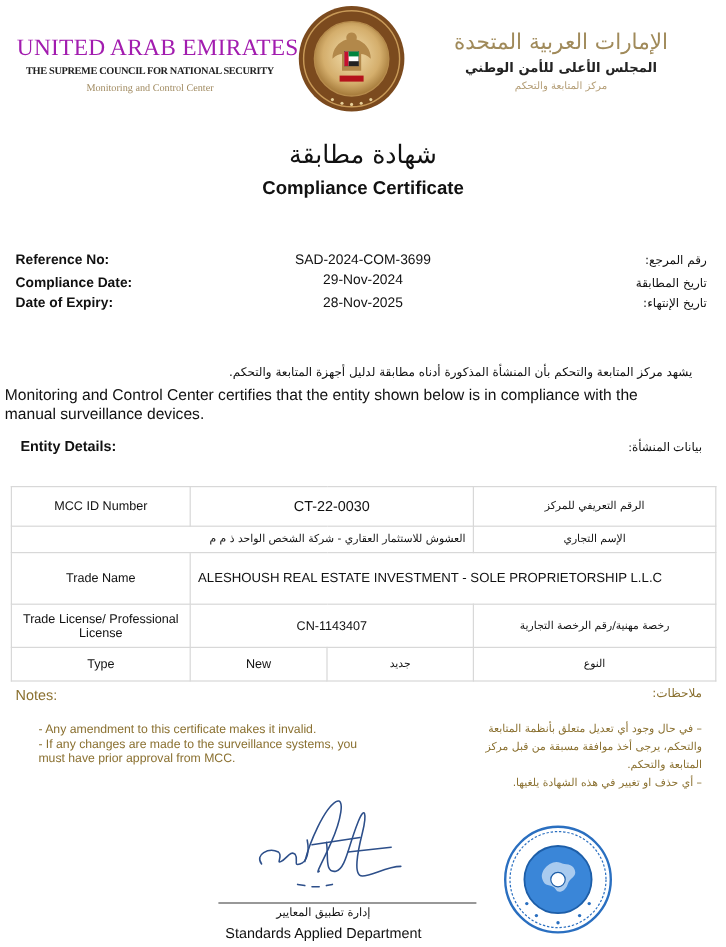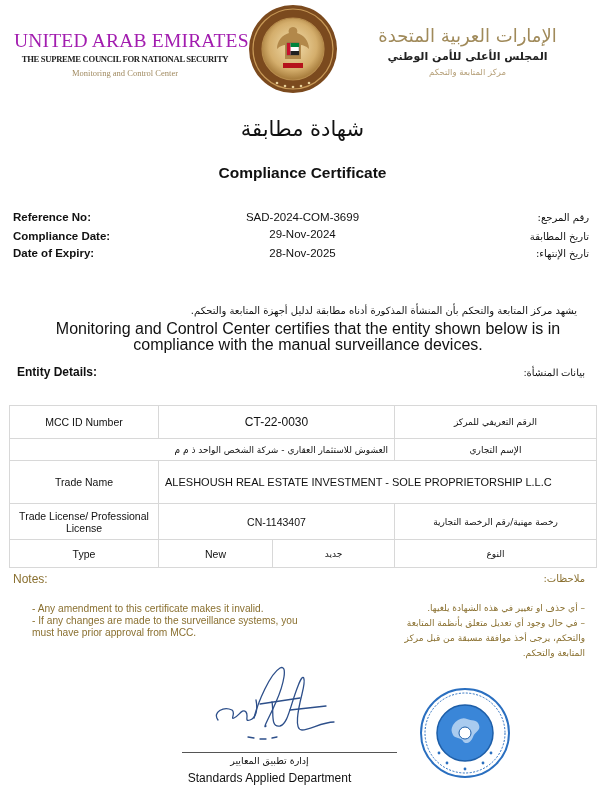--- a/index.html
+++ b/index.html
@@ -20,29 +20,29 @@
     font-family: "DejaVu Sans", sans-serif; font-size: 11px; font-weight: bold; color: #222; white-space: nowrap; letter-spacing: 1px; }
   .hdr-ar-3 { left: 345px; top: 67px; width: 245px; text-align: center; direction: rtl;
     font-family: "DejaVu Sans", sans-serif; font-size: 8.5px; color: #b59f78; white-space: nowrap; }
 
   .emblem { left: 247px; top: 3px; width: 92px; height: 92px; }
 
   
   .title-ar { left: 0; top: 117px; width: 605px; text-align: center; direction: rtl;
     font-family: "DejaVu Sans", sans-serif; font-size: 21px; color: #111; }
   .title-en { left: 0; top: 149px; width: 605px; text-align: center;
-    font-size: 15.5px; font-weight: bold; color: #111; margin-top: 15px; }
+    font-size: 15.5px; font-weight: bold; color: #111; }
 
   
   .ref-label { left: 13px; font-size: 11.5px; font-weight: bold; }
   .ref-value { left: 200px; width: 205px; text-align: center; font-size: 11.5px; }
   .ref-ar { right: 16px; direction: rtl; font-family: "DejaVu Sans", sans-serif; font-size: 10px; text-align: right; }
 
   .cert-ar { right: 28px; top: 305px; direction: rtl; font-family: "DejaVu Sans", sans-serif; font-size: 10px; white-space: nowrap; }
-  .cert-en { left: 28px; top: 321px; width: 560px; font-size: 16px; line-height: 16px; text-align: center; }
+  .cert-en { left: 4px; top: 321px; width: 560px; font-size: 13px; line-height: 16px; }
 
   .ent-en { left: 17px; top: 365px; font-size: 12px; font-weight: bold; }
   .ent-ar { right: 20px; top: 367px; direction: rtl; font-family: Liberation Serif, serif; font-size: 10px; }
 
   
   table.details { position: absolute; left: 9px; top: 405px; width: 587px; border-collapse: collapse; table-layout: fixed; }
   table.details td { border: 1px solid #d8d8d8; text-align: center; vertical-align: middle; font-size: 10.5px; padding: 0 4px; color: #111; }
   table.details td.ar { direction: rtl; font-family: "DejaVu Sans", sans-serif; font-size: 9px; }
   table.details td.big { font-size: 12px; }
   table.details td.left { text-align: left; padding-left: 6px; margin-top: 32px; }
@@ -159,22 +159,22 @@
 </tbody>
   </table>
 
 <div class="abs notes-title">Notes:</div>
 <div class="abs notes-en">
   <div>-  Any amendment to this certificate makes it  invalid.</div>
   <div>- If any changes are made to the surveillance systems, you must have prior approval from MCC.</div>
 </div>
 <div class="abs notes-ar-title">ملاحظات:</div>
 <div class="abs notes-ar">
+  <div>– في حال وجود أي تعديل متعلق بأنظمة المتابعة والتحكم، يرجى أخذ موافقة مسبقة من قبل مركز المتابعة والتحكم.</div>
   <div>– أي حذف او تغيير في هذه الشهادة يلغيها.</div>
-  <div>– في حال وجود أي تعديل متعلق بأنظمة المتابعة والتحكم، يرجى أخذ موافقة مسبقة من قبل مركز المتابعة والتحكم.</div>
 </div>
 
 <div class="abs sig">
   <svg width="160" height="100" viewBox="0 0 160 100" fill="none" stroke="#2d4f8a" stroke-width="1.3" stroke-linecap="round">
     <path d="M8 58 c-6 -8 6 -14 14 -10 c4 3 -2 10 2 8 c5 -2 8 -10 12 -6 c3 4 -2 10 4 8 c6 -2 8 -10 6 -20"></path>
     <path d="M44 56 c4 -16 16 -44 26 -50 c8 -4 4 16 -4 34 c-6 14 -14 28 -10 24"></path>
     <path d="M62 40 c2 10 -2 26 8 24 c8 -2 10 -20 18 -40 c6 -16 8 -8 4 8 c-4 16 -8 36 0 36 c8 0 20 -8 32 -8"></path>
     <path d="M50 42 l40 -6"></path>
     <path d="M80 48 l36 -4"></path>
     <path d="M38 75 l6 1 M50 77 l6 0 M62 76 l5 -1"></path>

